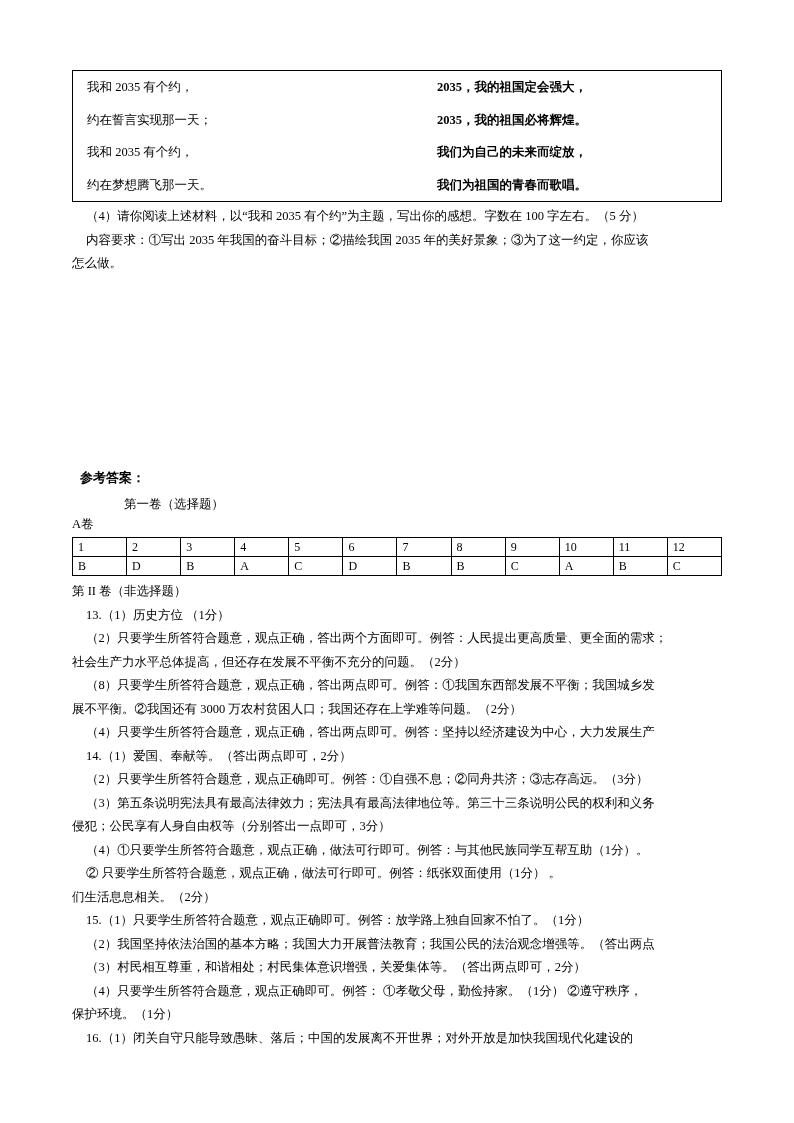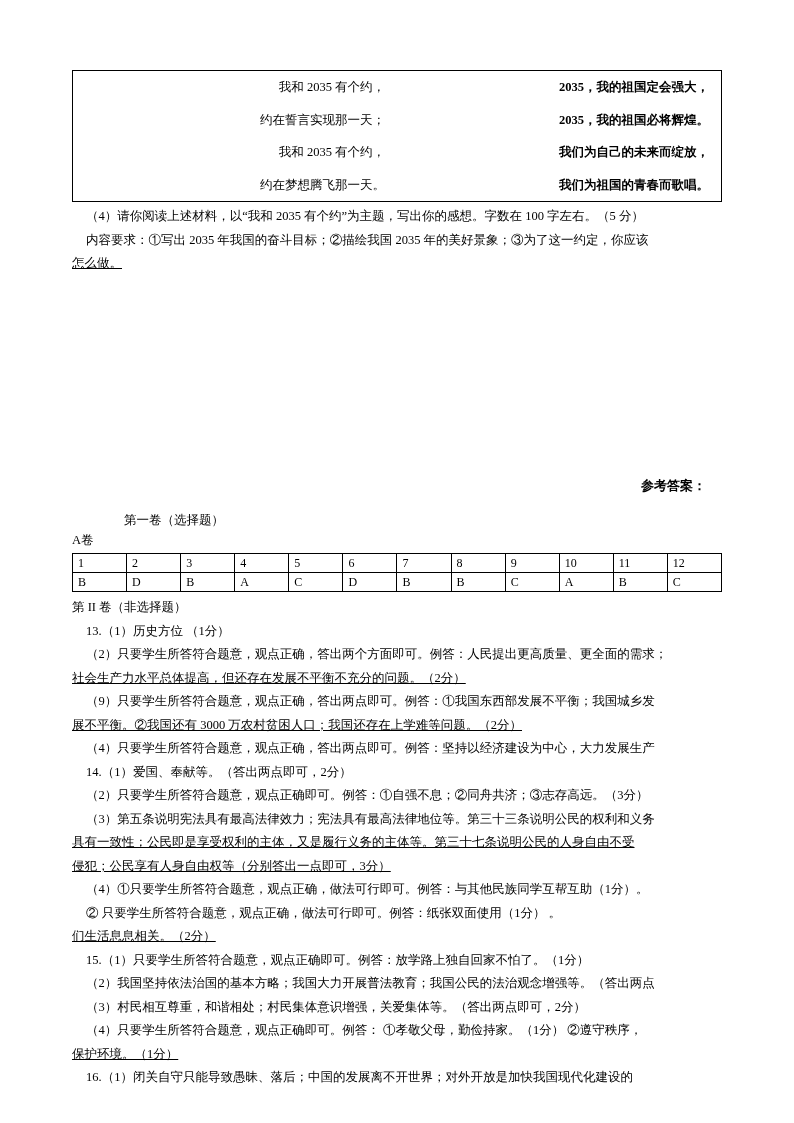--- a/index.html
+++ b/index.html
@@ -34,40 +34,39 @@
     font-size: 12.5px;
     line-height: 1;
     padding: 10px 12px 10px 14px;
     vertical-align: middle;
     white-space: nowrap;
   }
   .poem-table td.right-col {
     padding-left: 40px;
     font-weight: bold;
   }
-  .poem-table tr { height: 30px; text-align: right; }
+  .poem-table tr { height: 30px; }
 
   
   .q {
     font-size: 12.5px;
     line-height: 1.48;
     margin: 5px 0 0 0;
     text-align: justify;
   }
   .indent1 { text-indent: 14px; }
-  .noindent { text-indent: 0; text-decoration: underline; }
+  .noindent { text-indent: 0; }
 
   .spacer-big { height: 188px; }
 
   .answers-title {
     font-size: 13px;
     font-weight: bold;
-    margin: 16px;
+    margin: 8px;
     line-height: 1.4;
-    text-align: right;
   }
   .section-line {
     font-size: 12.5px;
     line-height: 1.5;
     margin: 2px 0 0 0;
   }
   .center-ish { padding-left: 52px; }
 
   
   .ans-table {
@@ -155,27 +154,26 @@
       </tr>
     </tbody>
   </table>
 
   <p class="section-line mt6">第 II 卷（非选择题）</p>
 
   <div>
     <p class="q indent1">13.（1）历史方位 （1分）</p>
     <p class="q indent1">（2）只要学生所答符合题意，观点正确，答出两个方面即可。例答：人民提出更高质量、更全面的需求；</p>
     <p class="q noindent">社会生产力水平总体提高，但还存在发展不平衡不充分的问题。（2分）</p>
-    <p class="q indent1">（9）只要学生所答符合题意，观点正确，答出两点即可。例答：①我国东西部发展不平衡；我国城乡发</p>
+    <p class="q indent1">（8）只要学生所答符合题意，观点正确，答出两点即可。例答：①我国东西部发展不平衡；我国城乡发</p>
     <p class="q noindent">展不平衡。②我国还有 3000 万农村贫困人口；我国还存在上学难等问题。（2分）</p>
     <p class="q indent1">（4）只要学生所答符合题意，观点正确，答出两点即可。例答：坚持以经济建设为中心，大力发展生产</p>
     <p class="q indent1">14.（1）爱国、奉献等。（答出两点即可，2分）</p>
     <p class="q indent1">（2）只要学生所答符合题意，观点正确即可。例答：①自强不息；②同舟共济；③志存高远。（3分）</p>
     <p class="q indent1">（3）第五条说明宪法具有最高法律效力；宪法具有最高法律地位等。第三十三条说明公民的权利和义务</p>
-    <p class="q noindent">具有一致性；公民即是享受权利的主体，又是履行义务的主体等。第三十七条说明公民的人身自由不受</p>
     <p class="q noindent">侵犯；公民享有人身自由权等（分别答出一点即可，3分）</p>
     <p class="q indent1">（4）①只要学生所答符合题意，观点正确，做法可行即可。例答：与其他民族同学互帮互助（1分）。</p>
     <p class="q indent1">② 只要学生所答符合题意，观点正确，做法可行即可。例答：纸张双面使用（1分） 。</p>
     <p class="q noindent">们生活息息相关。（2分）</p>
     <p class="q indent1">15.（1）只要学生所答符合题意，观点正确即可。例答：放学路上独自回家不怕了。（1分）</p>
     <p class="q indent1">（2）我国坚持依法治国的基本方略；我国大力开展普法教育；我国公民的法治观念增强等。（答出两点</p>
     <p class="q indent1">（3）村民相互尊重，和谐相处；村民集体意识增强，关爱集体等。（答出两点即可，2分）</p>
     <p class="q indent1">（4）只要学生所答符合题意，观点正确即可。例答： ①孝敬父母，勤俭持家。（1分） ②遵守秩序，</p>
     <p class="q noindent">保护环境。（1分）</p>
     <p class="q indent1">16.（1）闭关自守只能导致愚昧、落后；中国的发展离不开世界；对外开放是加快我国现代化建设的</p>

